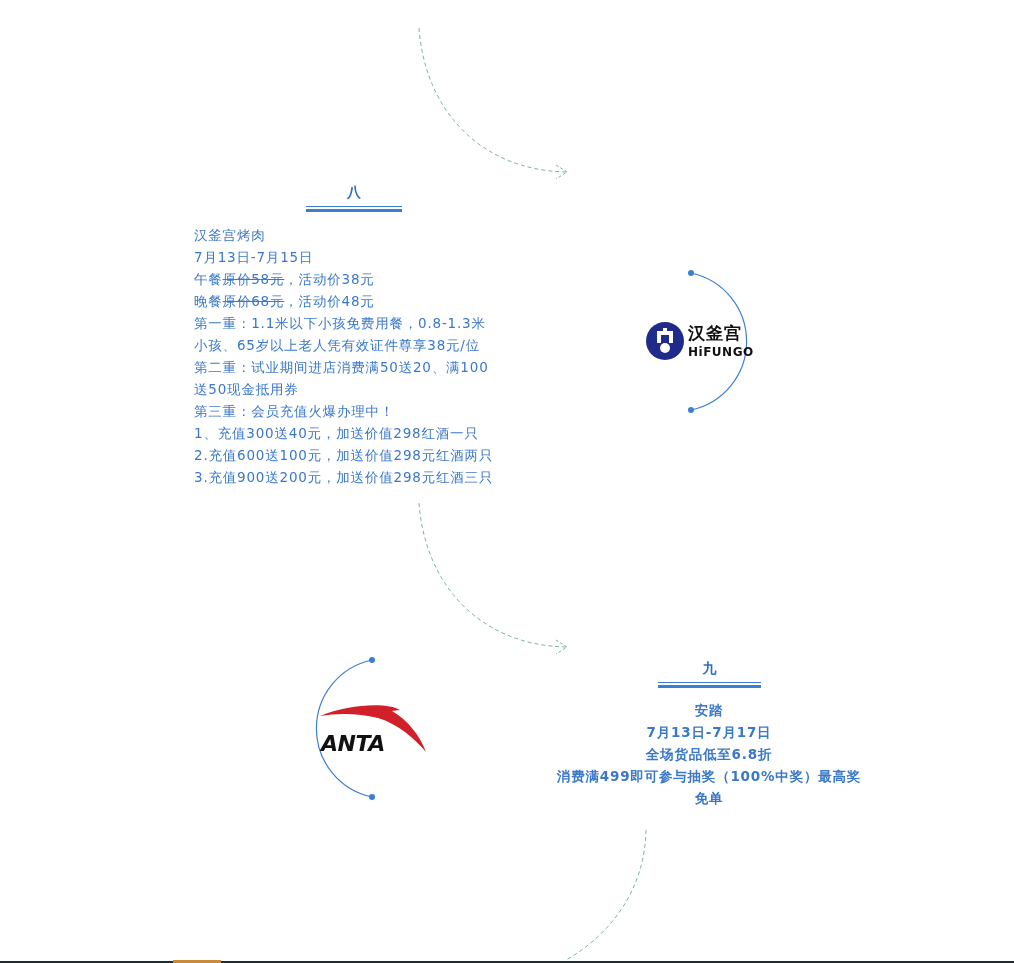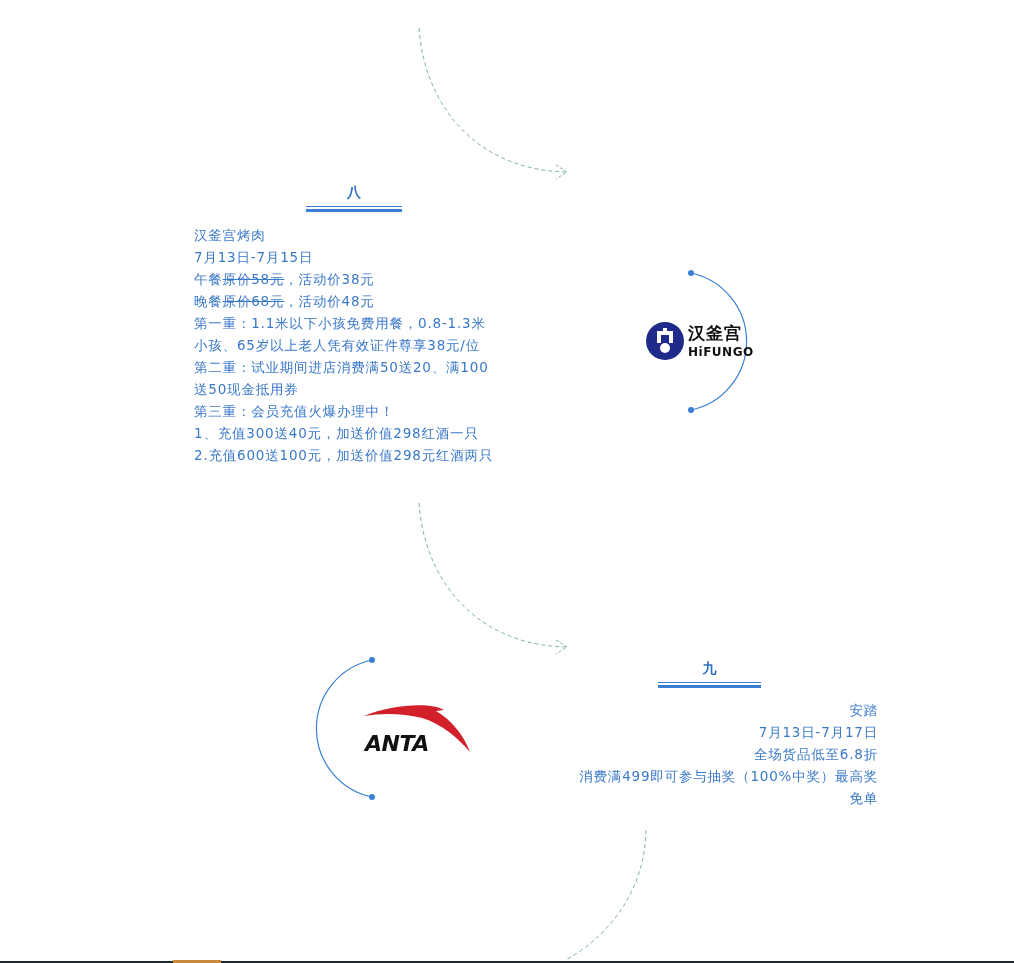--- a/index.html
+++ b/index.html
@@ -18,24 +18,24 @@
   .double-rule .thin { height: 1px; background: #3b7fd4; }
   .double-rule .thick { height: 3px; background: #3b7fd4; margin-top: 2px; }
 
   .text-block {
     position: absolute; font-size: 13.5px; line-height: 22px;
     letter-spacing: 0.8px; color: #3a78c9;
   }
   .text-block .line { white-space: nowrap; }
   .text-block .title { color: #3a78c9; }
   .strike { text-decoration: line-through; }
-  .center { text-align: right; }
+  .center { text-align: center; font-weight: bold; }
 
   .logo-hifungo { position: absolute; left: 645px; top: 321px; width: 100px; height: 40px; }
-  .logo-anta { position: absolute; left: 318px; top: 702px; width: 110px; height: 60px; margin-left: 44px; }
+  .logo-anta { position: absolute; left: 318px; top: 702px; width: 110px; height: 60px; }
 
   .bottom-bar {
     position: absolute; left: 0; top: 961px; width: 1014px; height: 2px; background: #1d2a33;
   }
   .bottom-accent {
     position: absolute; left: 173px; top: 960px; width: 48px; height: 3px; background: #c98a3c;
   }
 </style>
 </head>
 <body>
@@ -60,20 +60,21 @@
   <div class="line">
     <span>晚餐</span><span class="strike">原价68元</span><span>，活动价48元</span>
   </div>
   <div class="line">第一重：1.1米以下小孩免费用餐，0.8-1.3米</div>
   <div class="line">小孩、65岁以上老人凭有效证件尊享38元/位</div>
   <div class="line">第二重：试业期间进店消费满50送20、满100</div>
   <div class="line">送50现金抵用券</div>
   <div class="line">第三重：会员充值火爆办理中！</div>
   <div class="line">1、充值300送40元，加送价值298红酒一只</div>
   <div class="line">2.充值600送100元，加送价值298元红酒两只</div>
+  <div class="line">3.充值900送200元，加送价值298元红酒三只</div>
 </div>
 
 <svg class="curve" style="left:0;top:0;" width="1014" height="963">
   <path d="M691 273 A 70 70 0 0 1 691 410" fill="none" stroke="#3b7fd4" stroke-width="1.2"></path>
   <circle cx="691" cy="273" r="3" fill="#3b7fd4"></circle>
   <circle cx="691" cy="410" r="3" fill="#3b7fd4"></circle>
 </svg>
 
 <div class="logo-hifungo">
   <svg width="40" height="40" viewBox="0 0 40 40" style="position:absolute;left:0;top:0;">

